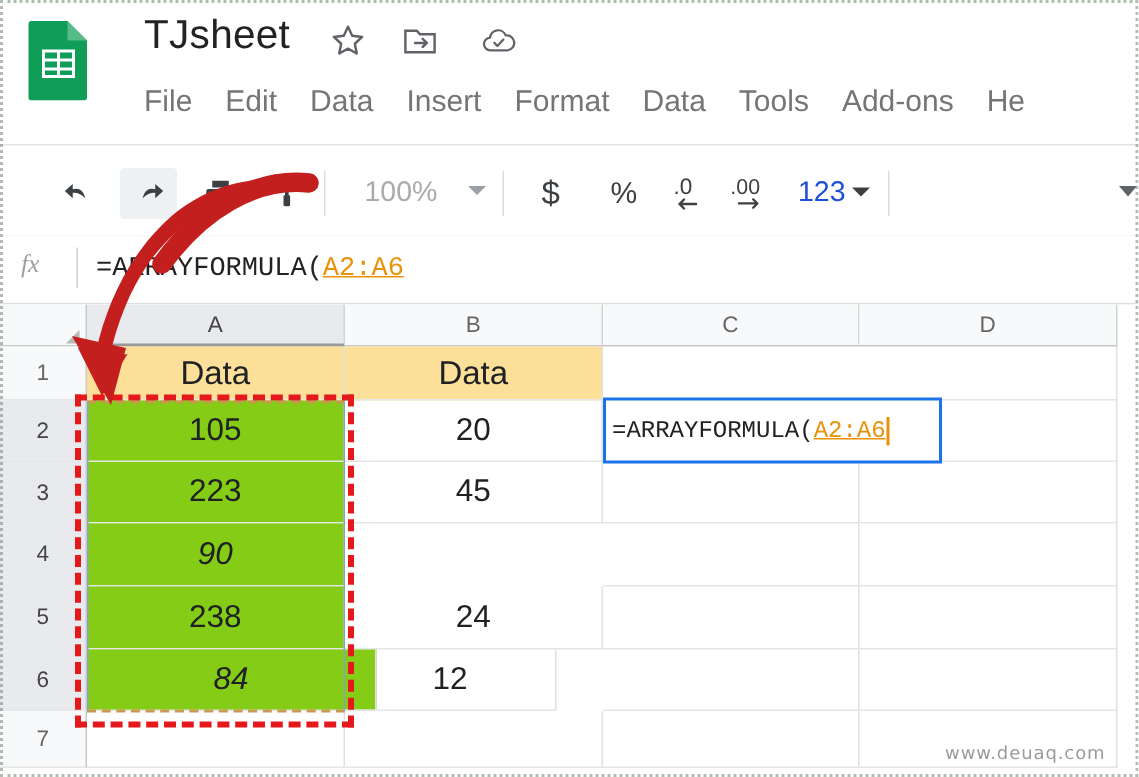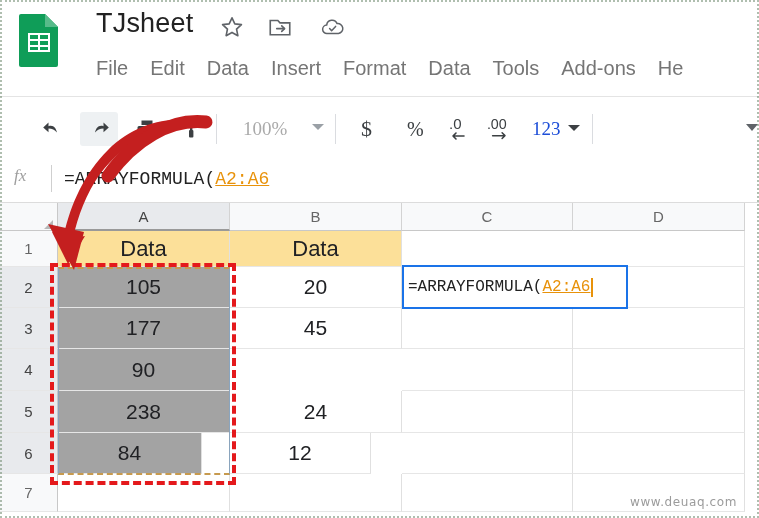--- a/index.html
+++ b/index.html
@@ -40,21 +40,21 @@
   }
   .tb-btn{
     position:absolute;top:112px;width:38px;height:34px;
     display:flex;align-items:center;justify-content:center;cursor:pointer;border-radius:3px;
   }
   .tb-btn.active{background:#eef1f3;}
   .tb-btn svg{display:block;}
   .tb-sep{position:absolute;top:114px;width:1px;height:30px;background:#dadce0;}
   .tb-text{
     position:absolute;top:112px;height:34px;display:flex;align-items:center;
-    font-size:19px;color:#444;cursor:pointer;white-space:nowrap;font-family:Liberation Serif, serif;
+    font-size:19px;color:#444;cursor:pointer;white-space:nowrap;
   }
   .tb-zoom{left:243px;color:#aaa;font-size:19px;}
   .tb-zoom-caret{position:absolute;left:312px;top:124px;width:0;height:0;
      border-left:6px solid transparent;border-right:6px solid transparent;border-top:6px solid #9aa0a6;cursor:pointer;}
   .tb-currency{left:361px;font-size:22px;color:#3c4043;}
   .tb-percent{left:407px;font-size:20px;color:#3c4043;}
   .tb-dec0{left:443px;}
   .tb-dec00{left:485px;}
   .tb-123{left:532px;font-size:19px;color:#1d4ed8;}
   .tb-123-caret{position:absolute;left:568px;top:125px;width:0;height:0;
@@ -100,21 +100,21 @@
     font-size:15px;color:#666;cursor:pointer;
   }
   .rowhead.sel{background:#e8eaed;color:#444;}
   .cell{
     position:absolute;box-sizing:border-box;
     border-right:1px solid #e0e0e0;border-bottom:1px solid #e6e6e6;
     display:flex;align-items:center;justify-content:center;
     font-size:21px;color:#202124;overflow:hidden;white-space:nowrap;
   }
   .cell.hdr{background:#fce099;font-size:22px;}
-  .cell.range-fill{background:#a3a3a3;}
+  .cell.range-fill{background:#84cc16;}
 
   
   .ants{
     position:absolute;box-sizing:border-box;pointer-events:none;
     border-left:1.5px solid #8aa4bd;border-right:1.5px solid #8aa4bd;
     border-top:2px dashed #c79a4e;border-bottom:2px dashed #c79a4e;
   }
 
   
   .editcell{
@@ -273,35 +273,35 @@
 
     <div class="cell hdr" style="left:58px;top:28px;width:172px;height:36px;">Data</div>
     <div class="cell hdr" style="left:230px;top:28px;width:172px;height:36px;">Data</div>
     <div class="cell" style="left:573px;top:28px;width:172px;height:36px;"></div>
 
     <div class="cell range-fill" style="left:58px;top:64px;width:172px;height:41px;">105</div>
     <div class="cell" style="left:230px;top:64px;width:172px;height:41px;">20</div>
     <div class="cell" style="left:402px;top:64px;width:171px;height:41px;"></div>
     <div class="cell" style="left:573px;top:64px;width:172px;height:41px;"></div>
 
-    <div class="cell range-fill" style="left:58px;top:105px;width:172px;height:41px;">177</div>
+    <div class="cell range-fill" style="left:58px;top:105px;width:172px;height:41px;">223</div>
     <div class="cell" style="left:230px;top:105px;width:172px;height:41px;">45</div>
     <div class="cell" style="left:402px;top:105px;width:171px;height:41px;"></div>
     <div class="cell" style="left:573px;top:105px;width:172px;height:41px;"></div>
 
-    <div class="cell range-fill" style="left:58px;top:146px;width:172px;height:42px;">90</div>
+    <div class="cell range-fill" style="left:58px;top:146px;width:172px;height:42px;font-style:italic;">90</div>
     <div class="cell" style="left:402px;top:146px;width:171px;height:42px;"></div>
     <div class="cell" style="left:573px;top:146px;width:172px;height:42px;"></div>
 
     <div class="cell range-fill" style="left:58px;top:188px;width:172px;height:42px;">238</div>
     <div class="cell" style="left:230px;top:188px;width:172px;height:42px;">24</div>
     <div class="cell" style="left:402px;top:188px;width:171px;height:42px;"></div>
     <div class="cell" style="left:573px;top:188px;width:172px;height:42px;"></div>
 
-    <div class="cell range-fill" style="left:58px;top:230px;width:144px;height:41px;">84</div>
+    <div class="cell range-fill" style="left:58px;top:230px;width:193px;height:41px;font-style:italic;">84</div>
     <div class="cell" style="left:230px;top:230px;width:141px;height:41px;">12</div>
     <div class="cell" style="left:402px;top:230px;width:171px;height:41px;"></div>
     <div class="cell" style="left:573px;top:230px;width:172px;height:41px;"></div>
 
     <div class="cell" style="left:58px;top:271px;width:172px;height:38px;"></div>
     <div class="cell" style="left:230px;top:271px;width:172px;height:38px;"></div>
     <div class="cell" style="left:402px;top:271px;width:171px;height:38px;"></div>
     <div class="cell" style="left:573px;top:271px;width:172px;height:38px;"></div>
 
     <div class="ants" style="left:58px;top:64px;width:172px;height:208px;"></div>

